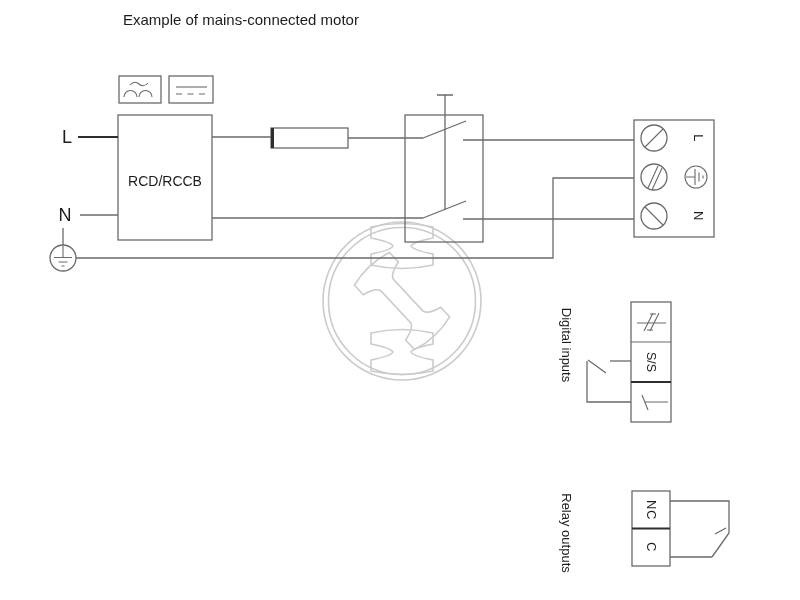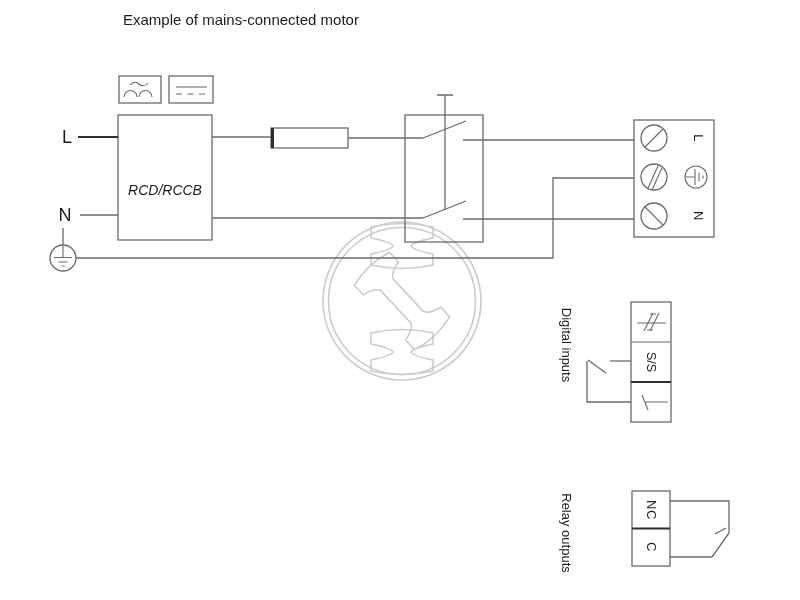--- a/index.html
+++ b/index.html
@@ -148,21 +148,21 @@
     </g>
   </svg>
 
   <div class="lbl title">
     <div>Example of mains-connected motor</div>
   </div>
 
   <div class="lbl ln-label center" style="left:67px;top:137px;">L</div>
   <div class="lbl ln-label center" style="left:65px;top:215px;">N</div>
 
-  <div class="lbl rcd-label center" style="left:165px;top:190px;font-style:italic;">RCD/RCCB</div>
+  <div class="lbl rcd-label center" style="left:165px;top:181px;">RCD/RCCB</div>
 
   <div class="lbl term-label vtext center" style="left:698px;top:138px;">L</div>
   <div class="lbl term-label vtext center" style="left:698px;top:216px;">N</div>
 
   <div class="lbl sec-label vtext center" style="left:566px;top:345px;">Digital inputs</div>
   <div class="lbl ss-label vtext center" style="left:651px;top:362px;">S/S</div>
 
   <div class="lbl sec-label vtext center" style="left:566px;top:533px;">Relay outputs</div>
   <div class="lbl term-label vtext center" style="left:651px;top:510px;">NC</div>
   <div class="lbl term-label vtext center" style="left:651px;top:547px;">C</div>

